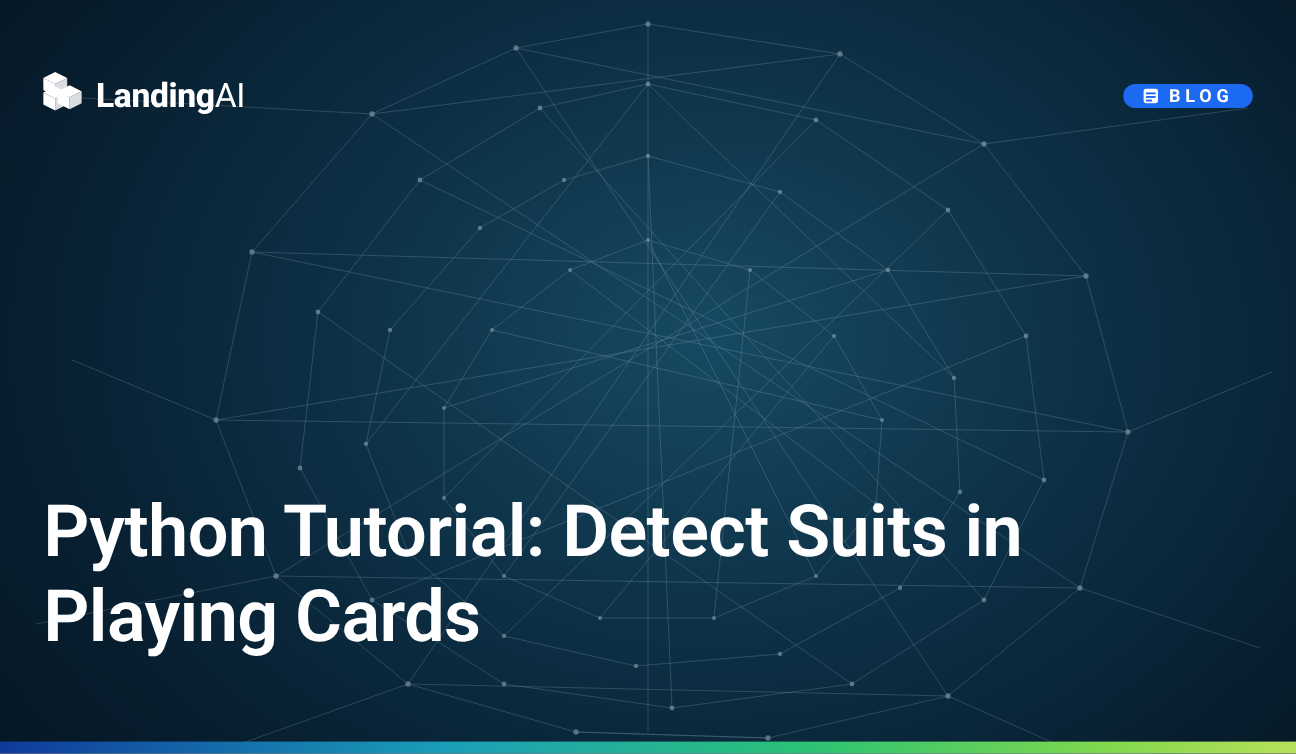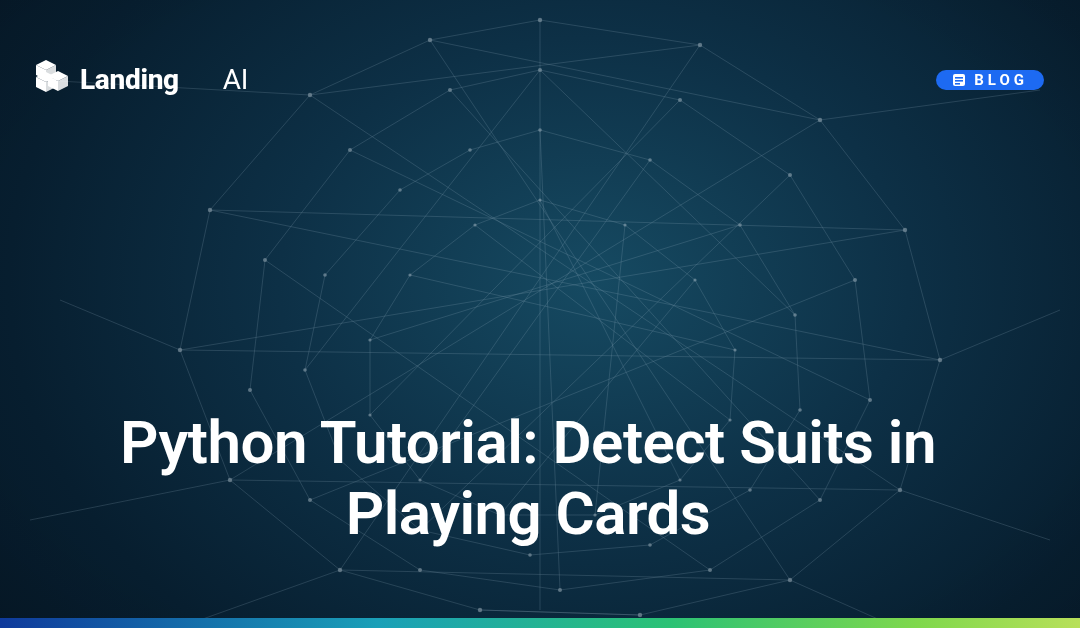--- a/index.html
+++ b/index.html
@@ -13,42 +13,41 @@
     position: absolute;
     inset: 0;
     z-index: 0;
     opacity: 0.55;
   }
   .content {
     position: relative;
     z-index: 2;
     width: 100%;
     height: 100%;
-    text-align: center;
   }
   .logo {
     position: absolute;
     top: 60px;
     left: 36px;
     display: flex;
     align-items: center;
     gap: 10px;
     color: #ffffff;
   }
   .logo-mark svg { display: block; }
   .logo-text {
     font-size: 28px;
     font-weight: 700;
     letter-spacing: -0.3px;
     color: #ffffff;
     display: flex;
     align-items: baseline;
   }
   .logo-text .bold { font-weight: 800; }
-  .logo-text .light { font-weight: 400; margin-left: 44px; }
+  .logo-text .light { font-weight: 400; }
   .badge {
     position: absolute;
     top: 70px;
     right: 36px;
     background: #1d6af2;
     color: #ffffff;
     border-radius: 18px;
     height: 20px;
     padding: 0 16px;
     display: flex;

